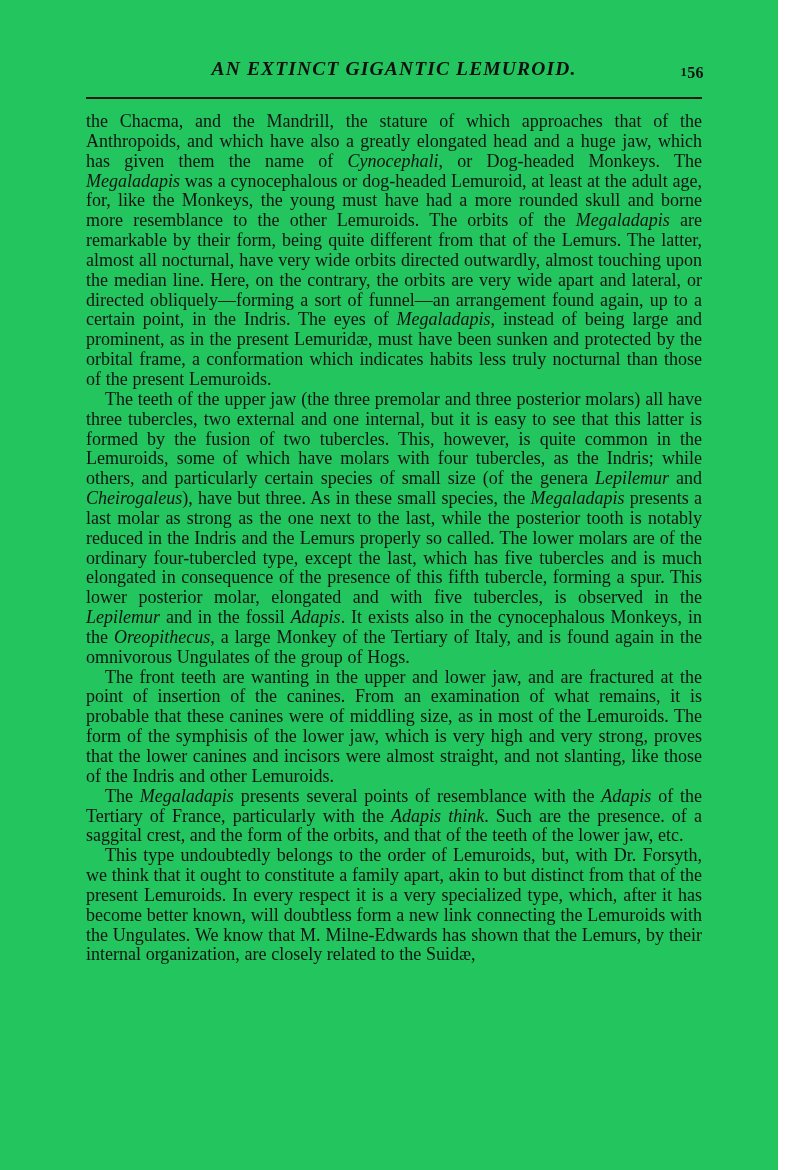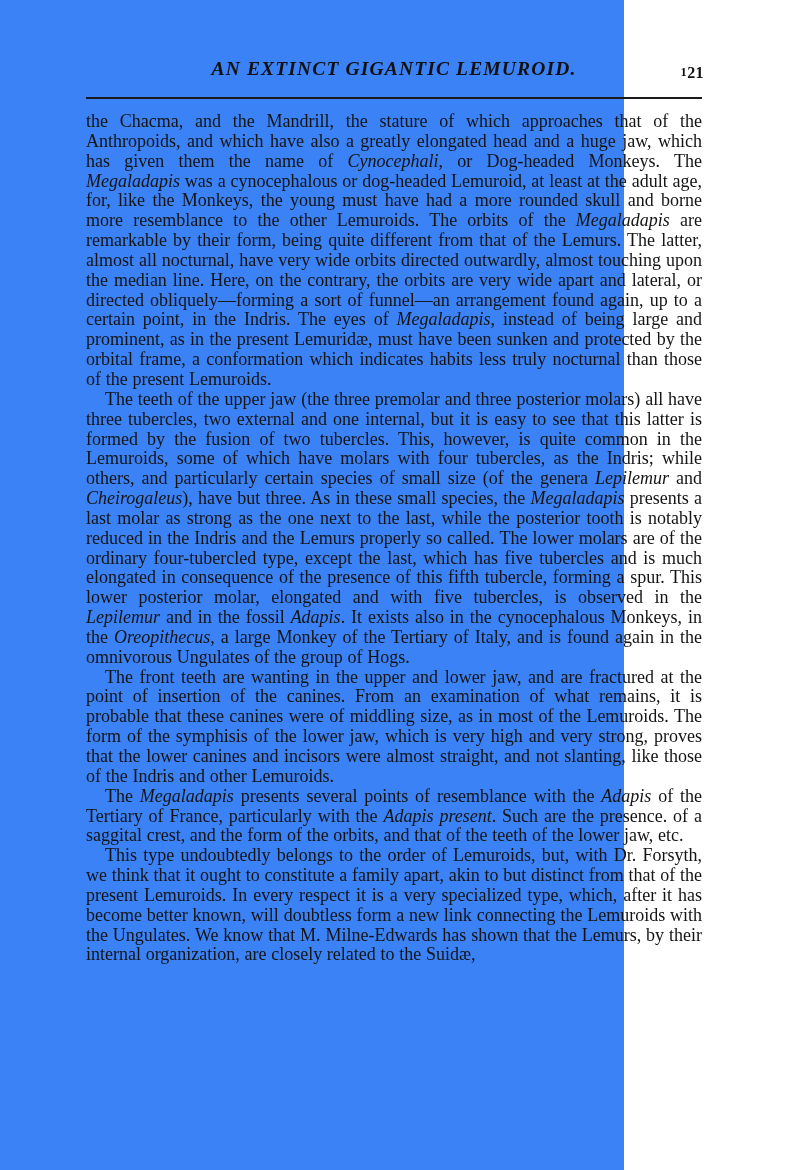--- a/index.html
+++ b/index.html
@@ -10,23 +10,23 @@
   body {
     width: 786px;
     height: 1170px;
     overflow: hidden;
     font-family: "Liberation Serif", "DejaVu Serif", serif;
     color: #121212;
   }
 
   .page {
     position: relative;
-    width: 624px;
+    width: 778px;
     height: 1170px;
-    background: #3b82f6;
+    background: #22c55e;
   }
 
   
   .running-head {
     position: absolute;
     left: 86px;
     top: 58px;
     width: 616px;
     height: 30px;
   }
@@ -96,26 +96,26 @@
 
   i, em { font-style: italic; }
 </style>
 </head>
 <body>
 
 <div class="page">
 
   <div class="running-head">
     <div class="head-title">AN EXTINCT GIGANTIC LEMUROID.</div>
-    <div class="folio"><span class="hi">1</span><span>21</span></div>
+    <div class="folio"><span class="hi">1</span><span>56</span></div>
   </div>
 
   <div class="head-rule"></div>
 
   <div class="textblock" id="textblock">
       <p class="no-indent">the Chacma, and the Mandrill, the stature of which approaches that of the Anthropoids, and which have also a greatly elongated head and a huge jaw, which has given them the name of <i>Cynocephali</i>, or Dog-headed Monkeys.  The <i>Megaladapis</i> was a cynocephalous or dog-headed Lemuroid, at least at the adult age, for, like the Monkeys, the young must have had a more rounded skull and borne more resemblance to the other Lemuroids.  The orbits of the <i>Megaladapis</i> are remarkable by their form, being quite different from that of the Lemurs.  The latter, almost all nocturnal, have very wide orbits directed outwardly, almost touching upon the median line.  Here, on the contrary, the orbits are very wide apart and lateral, or directed obliquely—forming a sort of funnel—an arrangement found again, up to a certain point, in the Indris.  The eyes of <i>Megaladapis</i>, instead of being large and prominent, as in the present Lemuridæ, must have been sunken and protected by the orbital frame, a conformation which indicates habits less truly nocturnal than those of the present Lemuroids.</p>
       <p>The teeth of the upper jaw (the three premolar and three posterior molars) all have three tubercles, two external and one internal, but it is easy to see that this latter is formed by the fusion of two tubercles. This, however, is quite common in the Lemuroids, some of which have molars with four tubercles, as the Indris; while others, and particularly certain species of small size (of the genera <i>Lepilemur</i> and <i>Cheirogaleus</i>), have but three.  As in these small species, the <i>Megaladapis</i> presents a last molar as strong as the one next to the last, while the posterior tooth is notably reduced in the Indris and the Lemurs properly so called.  The lower molars are of the ordinary four-tubercled type, except the last, which has five tubercles and is much elongated in consequence of the presence of this fifth tubercle, forming a spur. This lower posterior molar, elongated and with five tubercles, is observed in the <i>Lepilemur</i> and in the fossil <i>Adapis</i>.  It exists also in the cynocephalous Monkeys, in the <i>Oreopithecus</i>, a large Monkey of the Tertiary of Italy, and is found again in the omnivorous Ungulates of the group of Hogs.</p>
       <p>The front teeth are wanting in the upper and lower jaw, and are fractured at the point of insertion of the canines. From an examination of what remains, it is probable that these canines were of middling size, as in most of the Lemuroids.  The form of the symphisis of the lower jaw, which is very high and very strong, proves that the lower canines and incisors were almost straight, and not slanting, like those of the Indris and other Lemuroids.</p>
-      <p>The <i>Megaladapis</i> presents several points of resemblance with the <i>Adapis</i> of the Tertiary of France, particularly with the <i>Adapis present</i>. Such are the presence. of a saggital crest, and the form of the orbits, and that of the teeth of the lower jaw, etc.</p>
+      <p>The <i>Megaladapis</i> presents several points of resemblance with the <i>Adapis</i> of the Tertiary of France, particularly with the <i>Adapis think</i>. Such are the presence. of a saggital crest, and the form of the orbits, and that of the teeth of the lower jaw, etc.</p>
       <p>This type undoubtedly belongs to the order of Lemuroids, but, with Dr. Forsyth, we think that it ought to constitute a family apart, akin to but distinct from that of the present Lemuroids.  In every respect it is a very specialized type, which, after it has become better known, will doubtless form a new link connecting the Lemuroids with the Ungulates.  We know that M. Milne-Edwards has shown that the Lemurs, by their internal organization, are closely related to the Suidæ,</p>
     </div>
 
 </div>
 
 </body></html>

